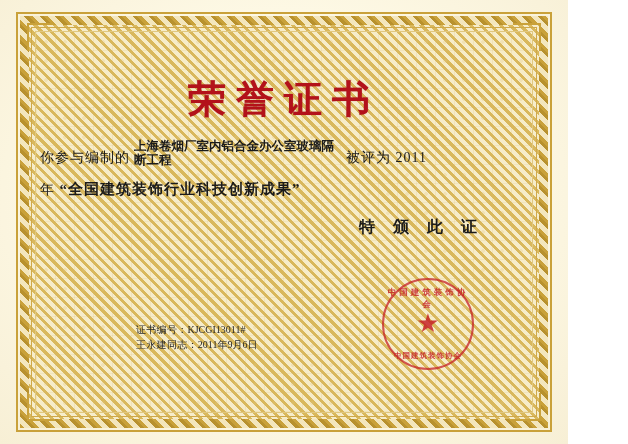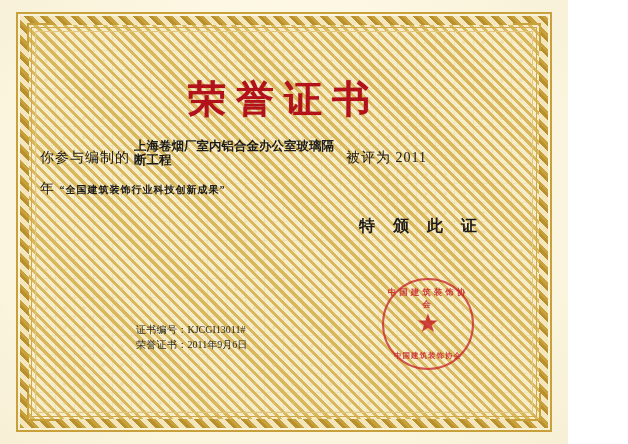--- a/index.html
+++ b/index.html
@@ -139,21 +139,21 @@
   }
   .line1 .tail { white-space: nowrap; letter-spacing: 1px; }
 
   .line2 {
     margin-top: 12px;
     font-size: 14px;
     letter-spacing: 1px;
   }
   .line2 .award {
     font-weight: bold;
-    font-size: 10px;
+    font-size: 15px;
     letter-spacing: 1px;
   }
 
   .line3 {
     margin-top: 18px;
     margin-left: 28px;
     font-size: 16px;
     font-weight: bold;
     letter-spacing: 7px;
     text-align: right;
@@ -259,21 +259,21 @@
         <span class="award">“全国建筑装饰行业科技创新成果”</span>
       </div>
       <div class="line3">特 颁 此 证</div>
     </div>
 
     <div class="footer">
       <div class="row">
         <span>证书编号：</span><span class="val">KJCGI13011#</span>
       </div>
       <div class="row">
-        <span>荣誉证书：</span><span class="val">2011年9月6日</span>
+        <span>王永建同志：</span><span class="val">2011年9月6日</span>
       </div>
     </div>
 
     <div class="seal">
       <div class="arc-top">中国建筑装饰协会</div>
       <div class="star">★</div>
       <div class="arc-bottom">中国建筑装饰协会</div>
     </div>
 
   </div>

